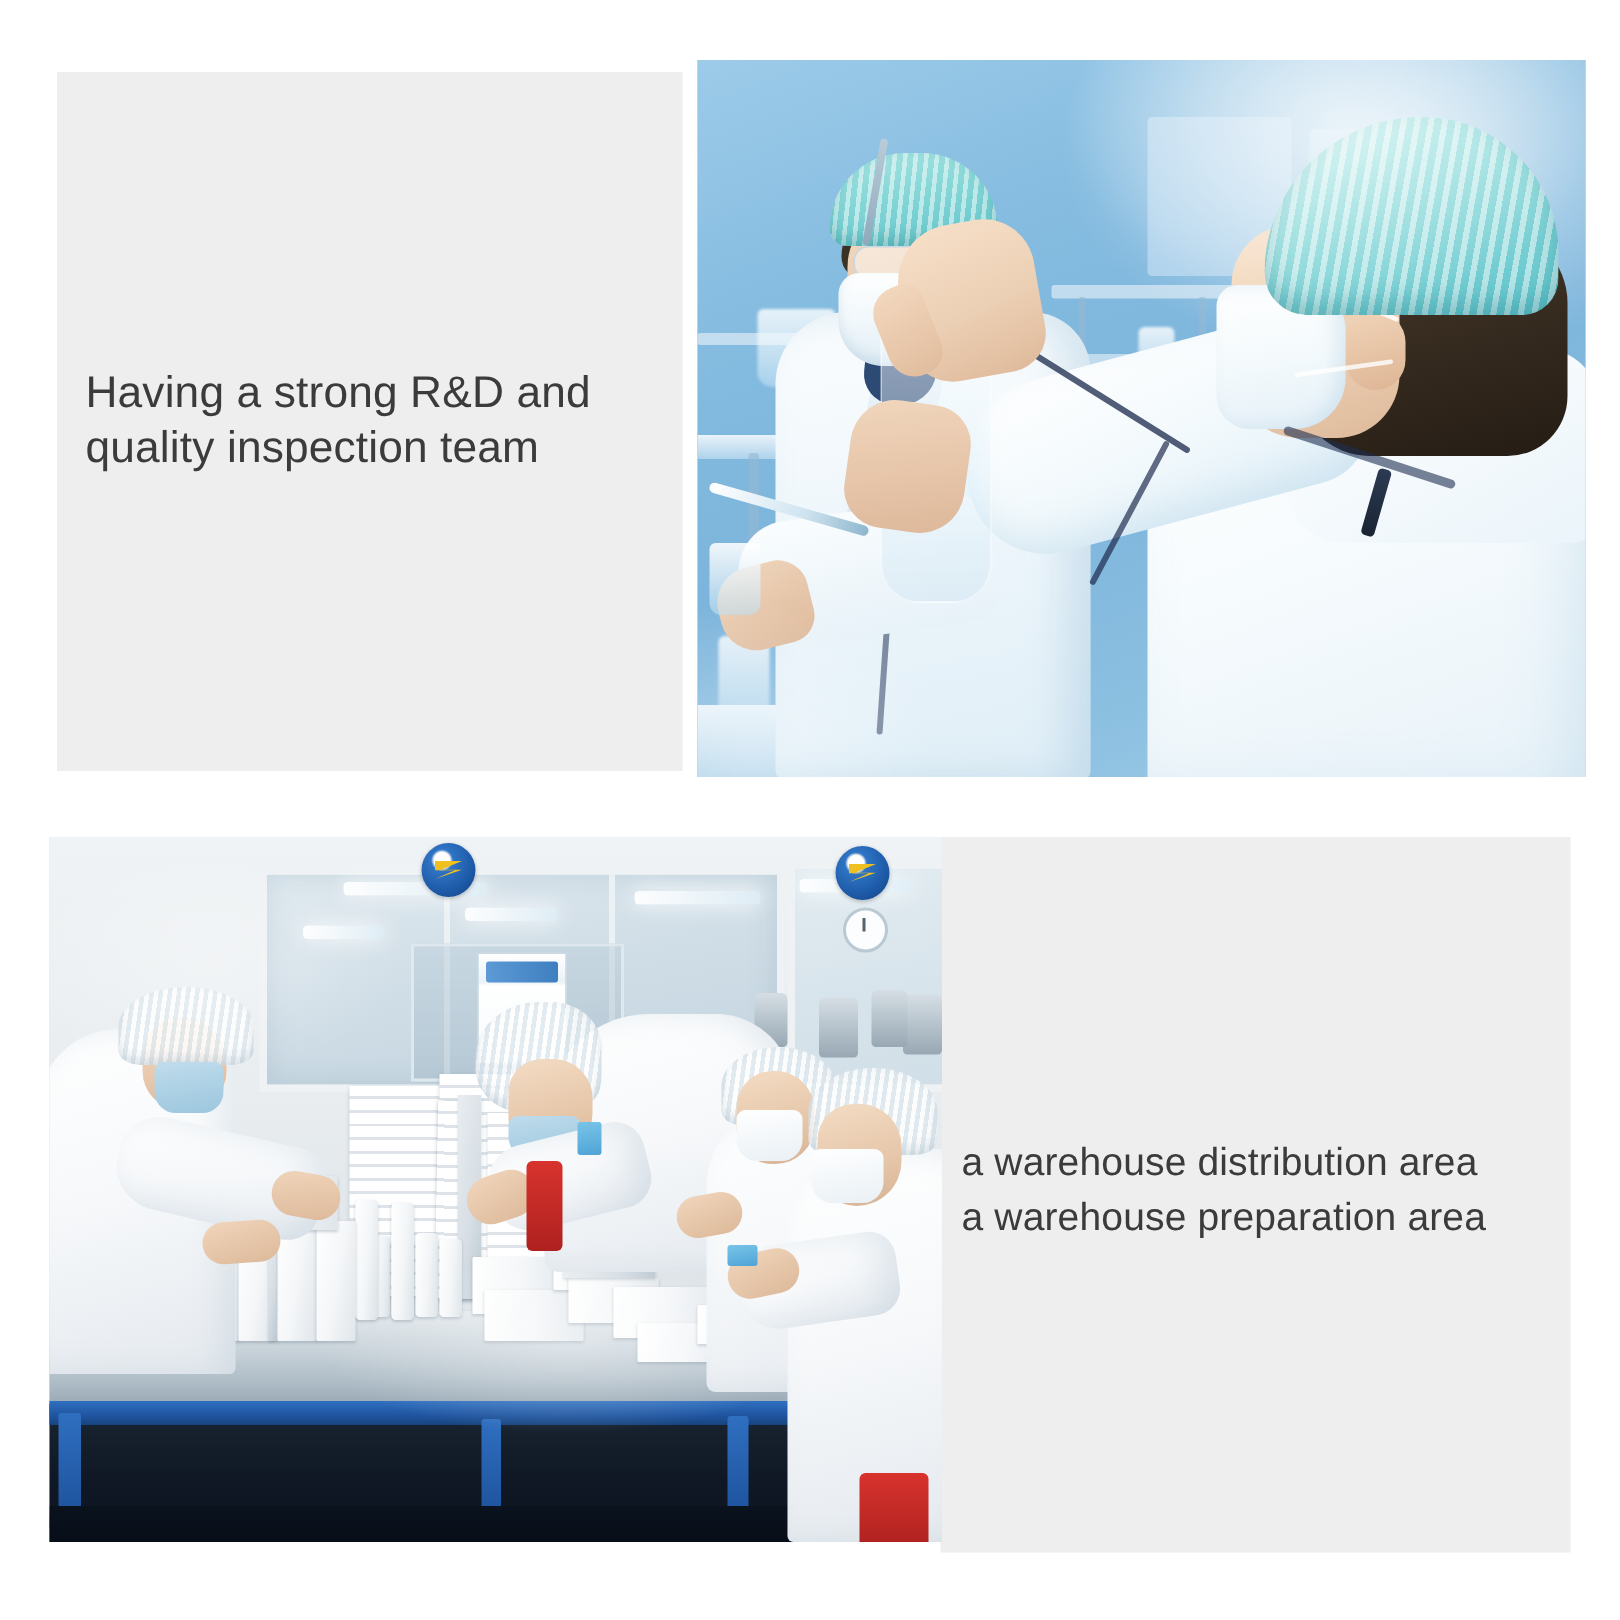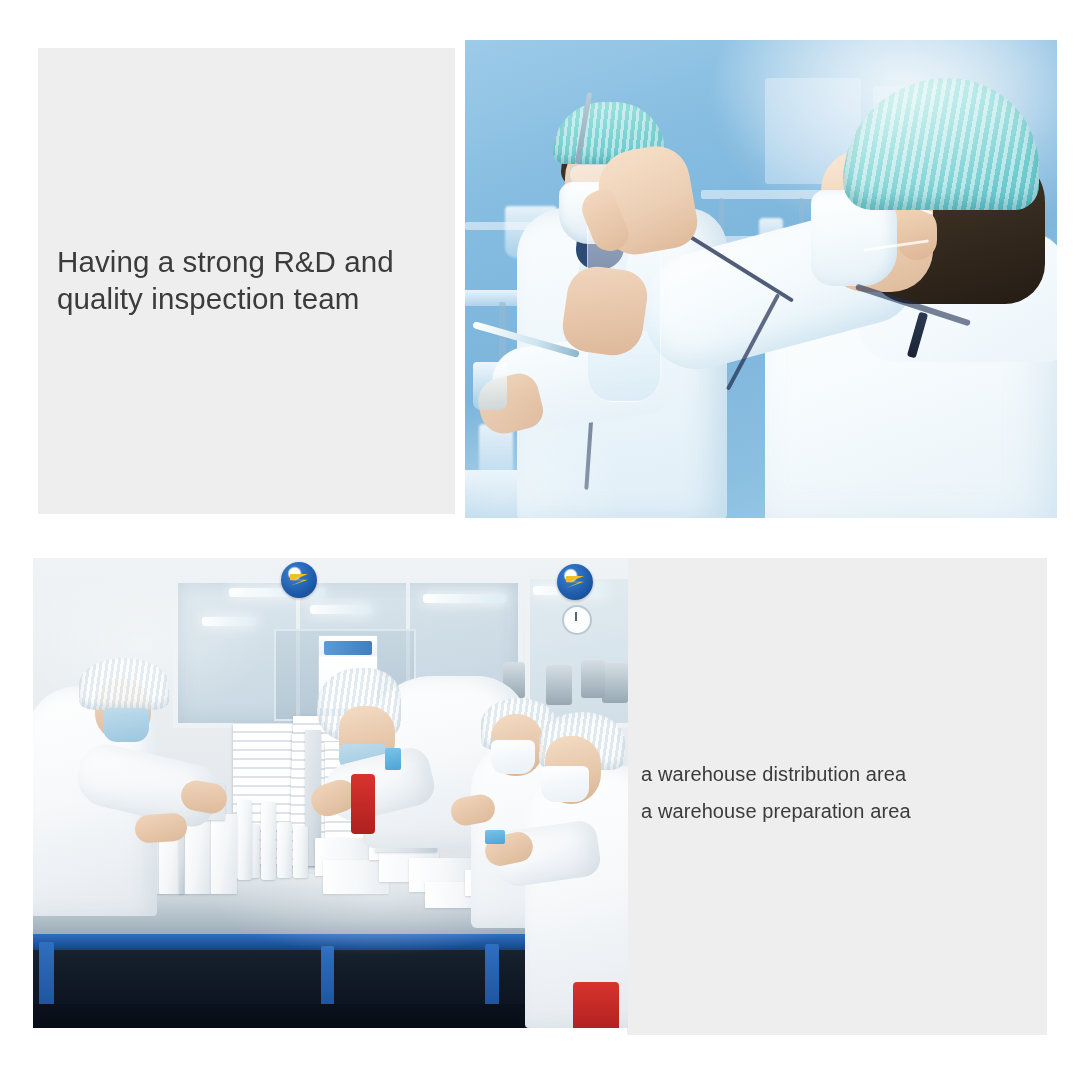--- a/index.html
+++ b/index.html
@@ -72,21 +72,21 @@
     width: 420px;
     height: 477px;
     background: #efeeee;
   }
   .bottom-caption-text {
     position: absolute;
     left: 641px;
     top: 216px;
     width: 405px;
     color: #3b3b3b;
-    font-size: 20px;
+    font-size: 26px;
     line-height: 37px;
     letter-spacing: 0.1px;
     font-weight: 300;
     white-space: pre-line;
   }
   .bottom-photo {
     position: absolute;
     left: 33px;
     top: 18px;
     width: 595px;

